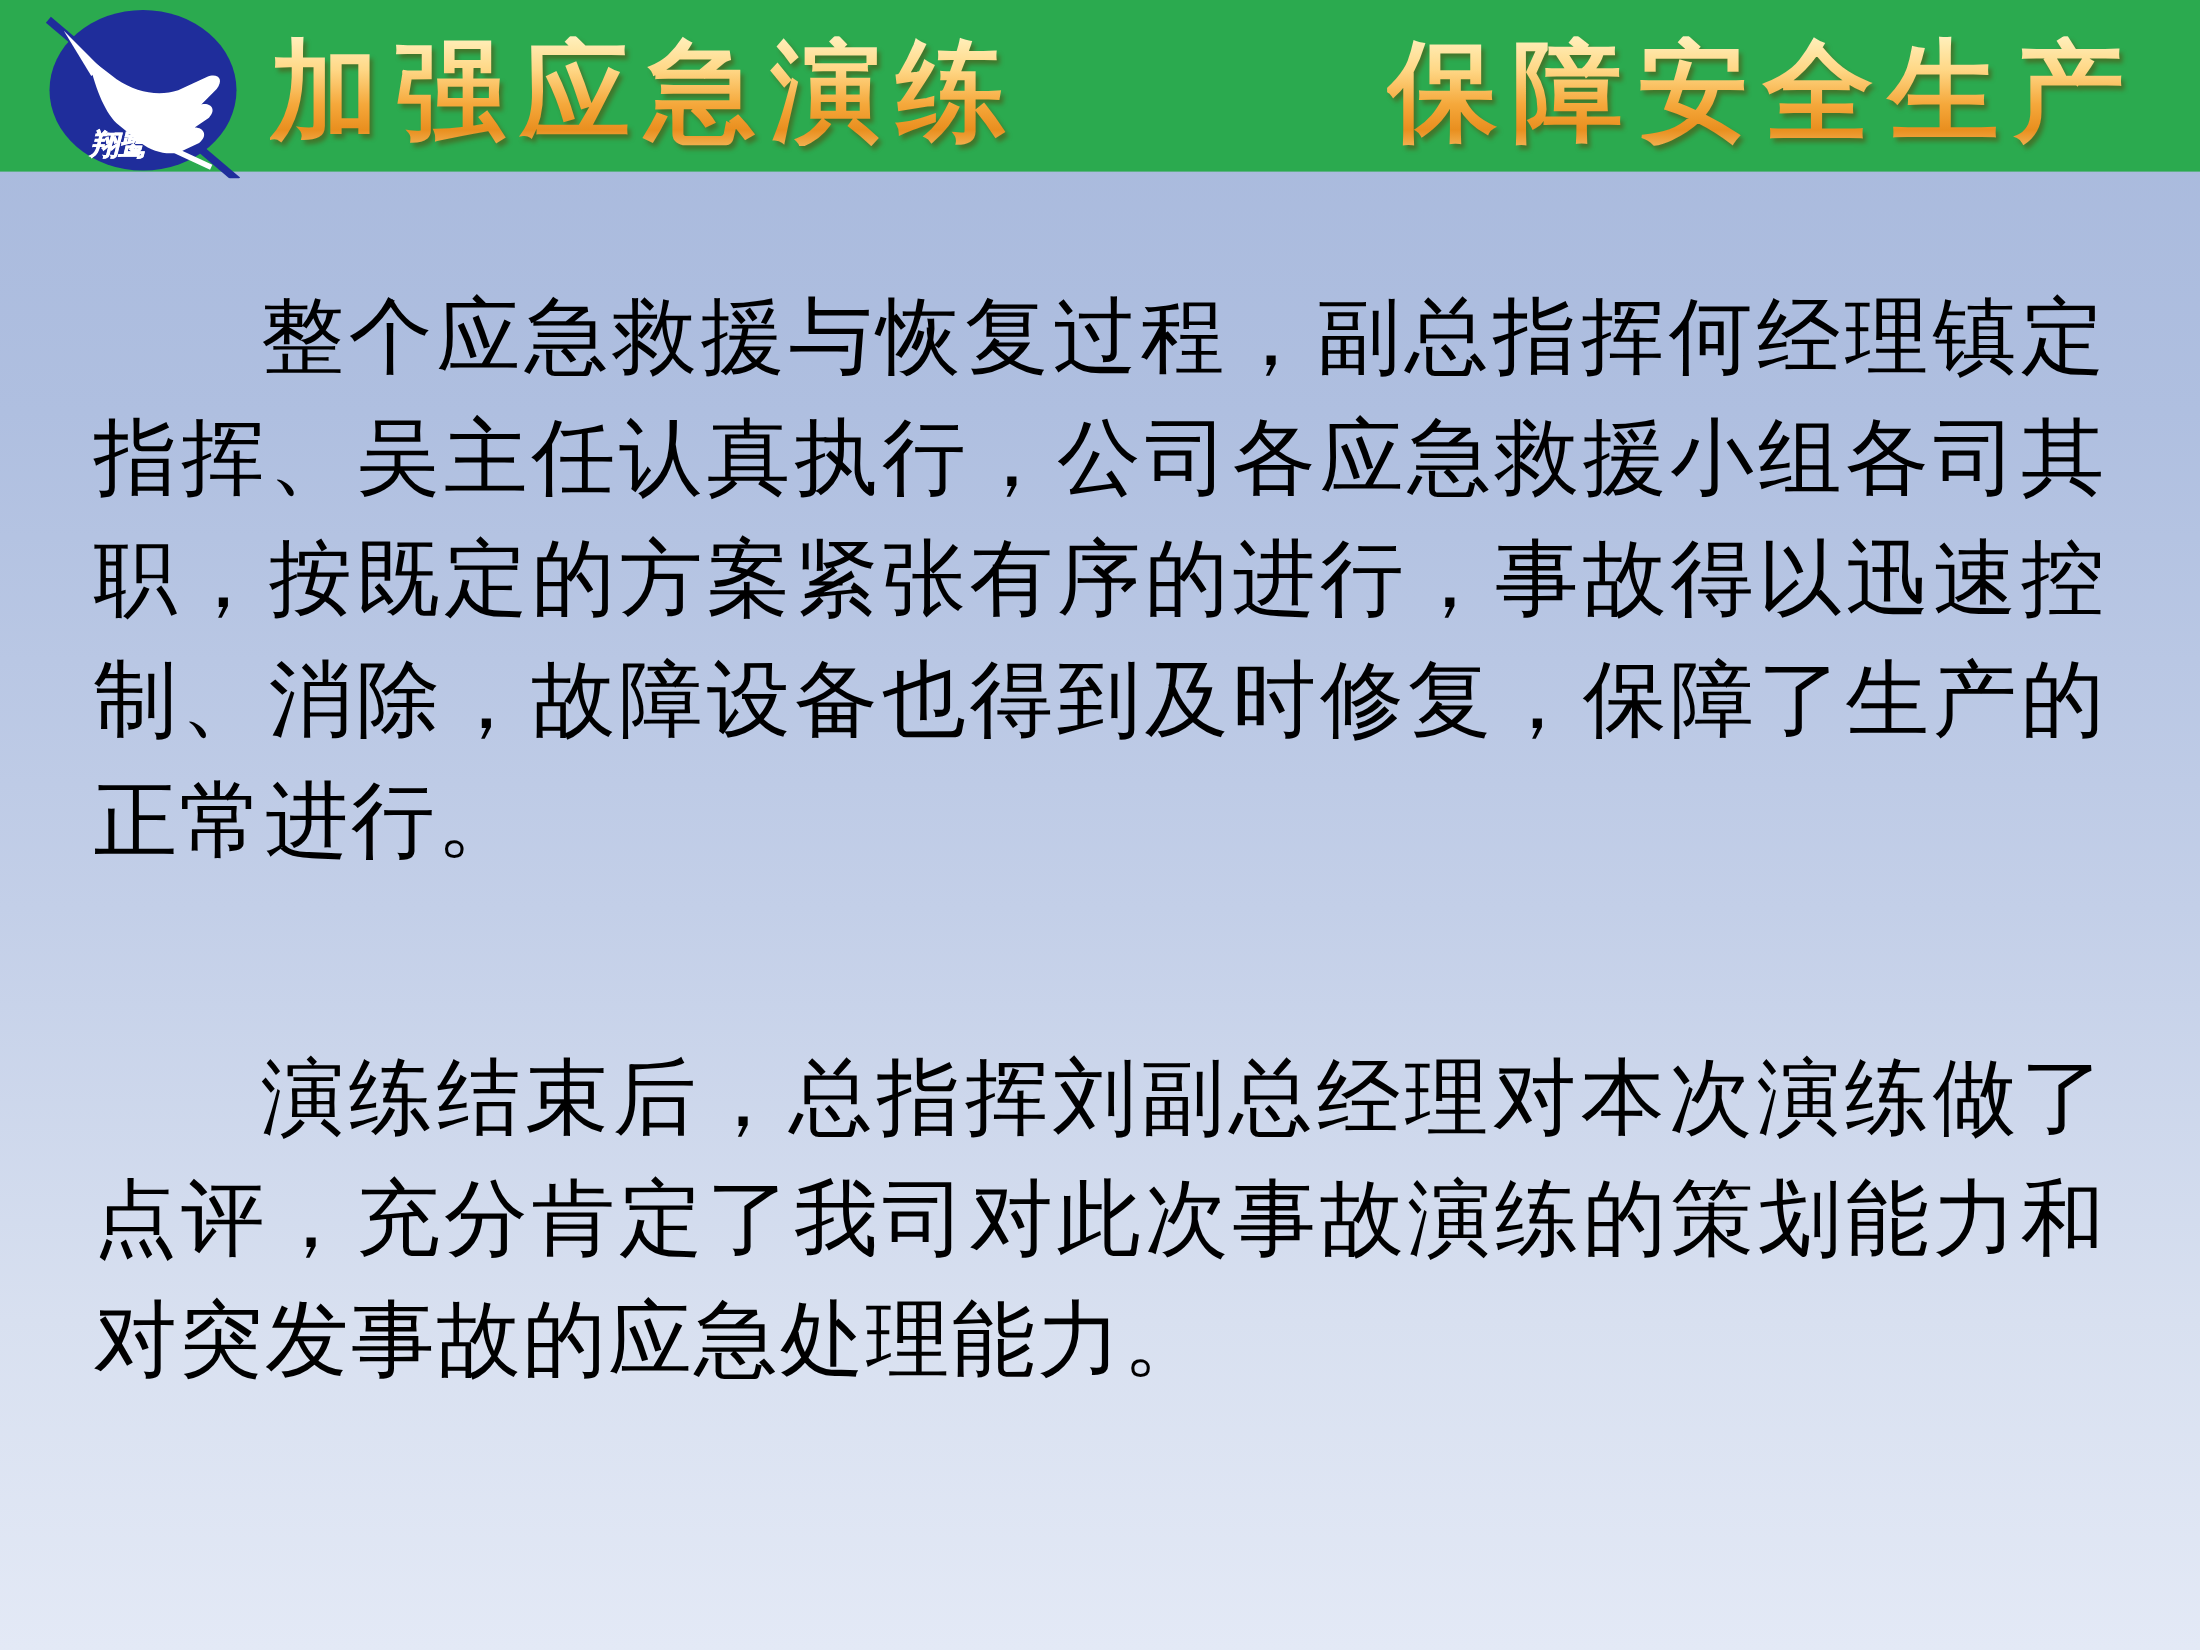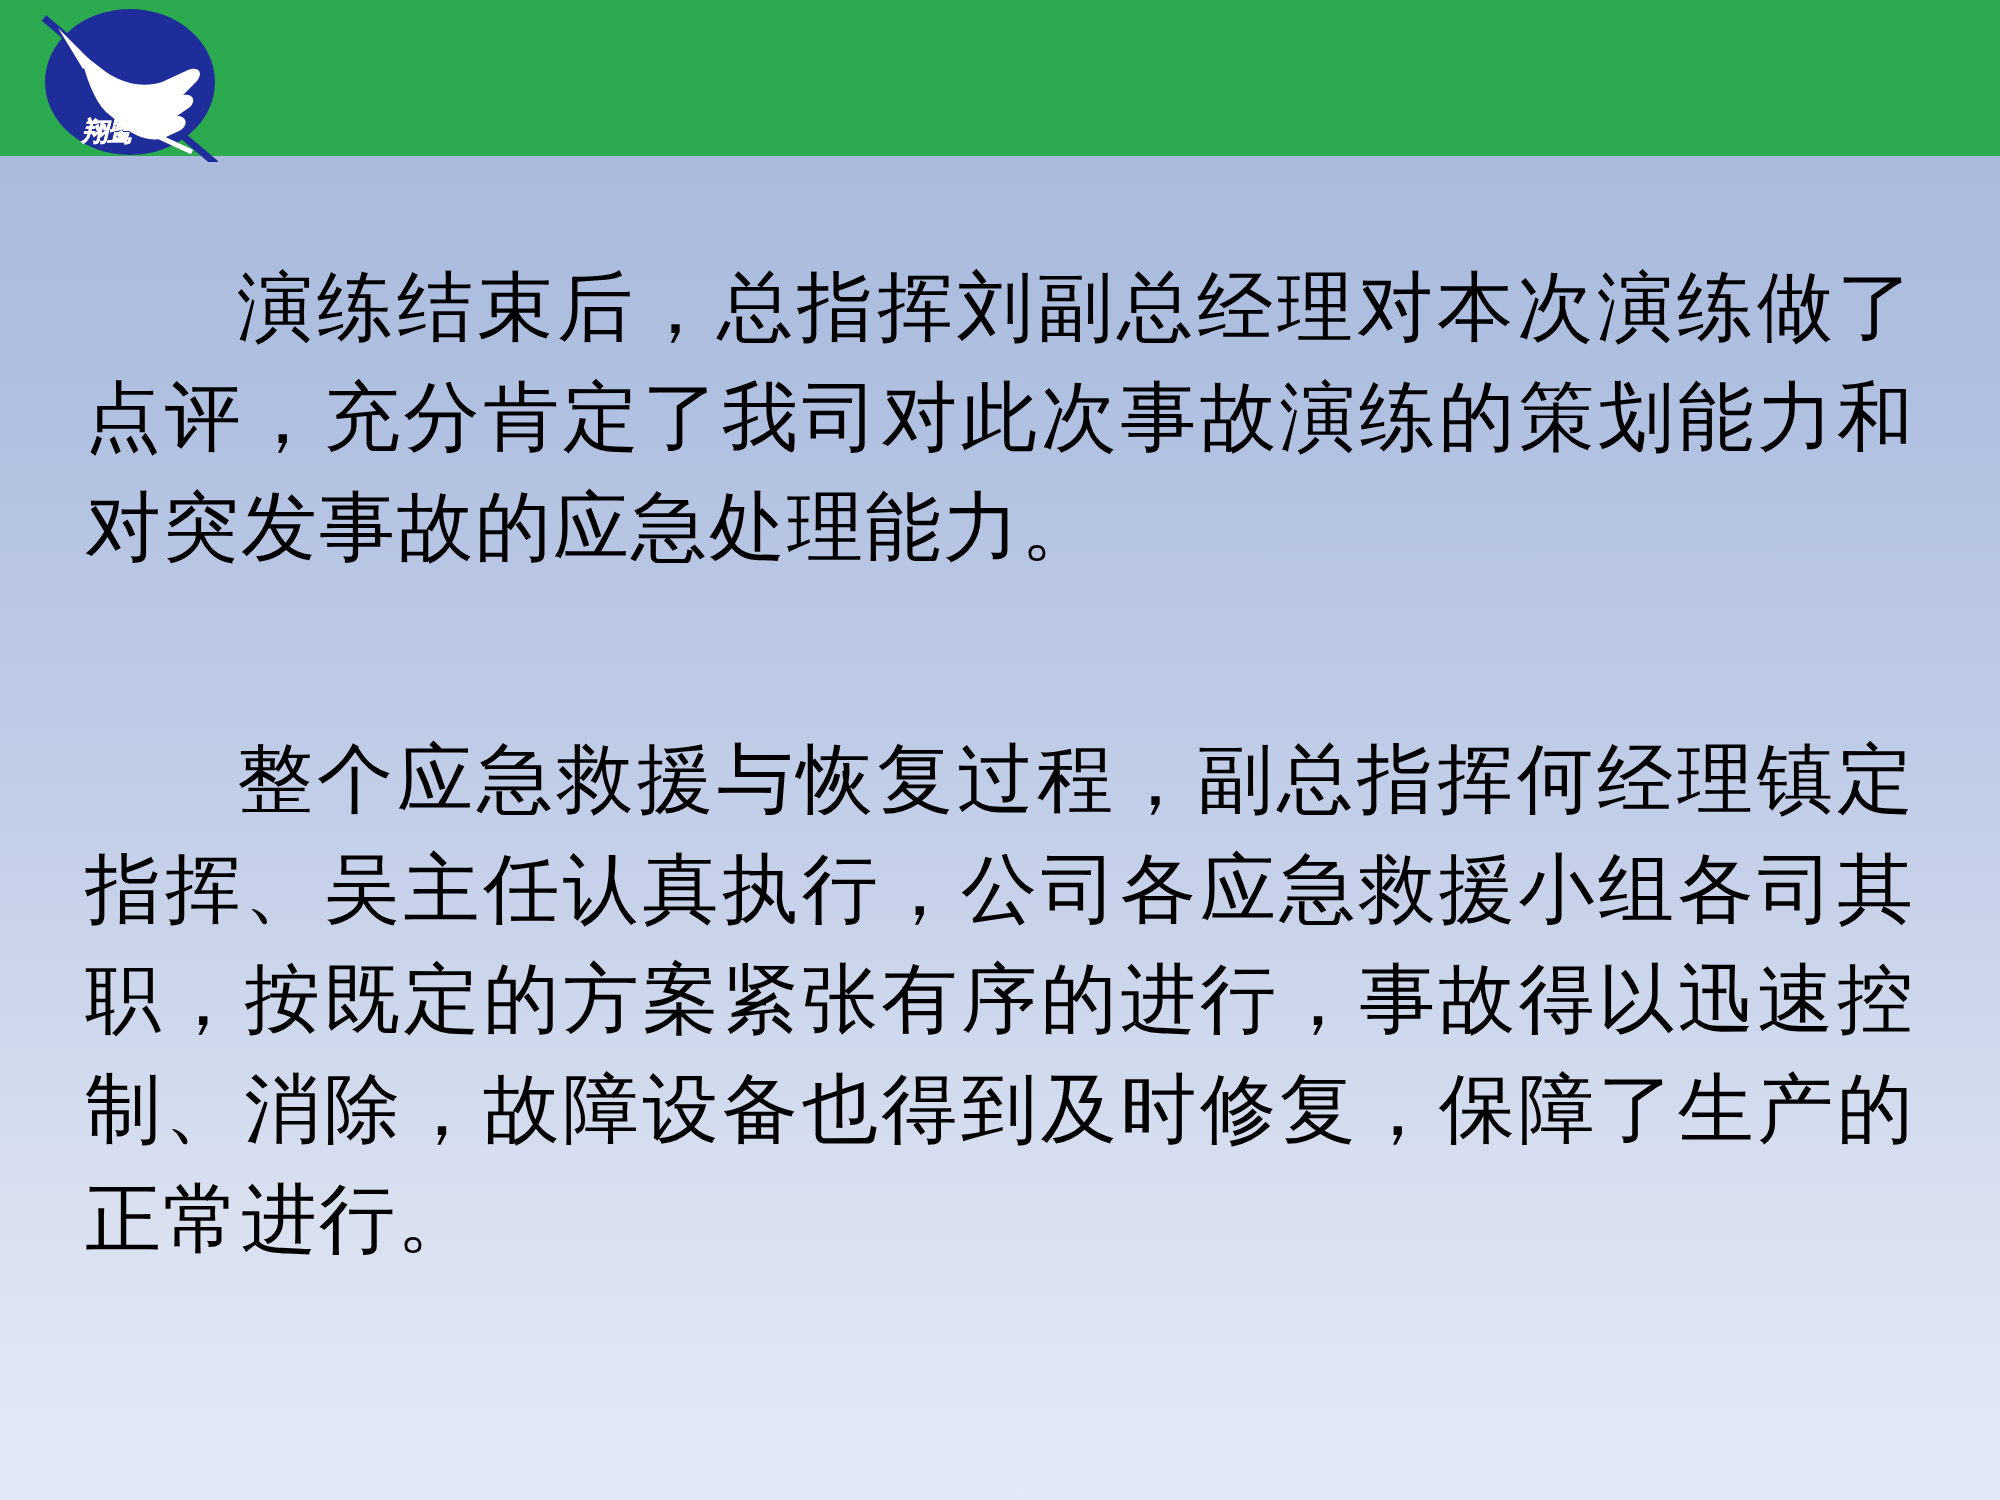--- a/index.html
+++ b/index.html
@@ -104,21 +104,25 @@
           C146,110 149,118 141,124
           L126,131
           C116,136 100,133 88,124
           L66,106
           C54,94 46,72 40,46 Z"></path>
         <path d="M100,122 L152,146" stroke="#ffffff" stroke-width="5" fill="none"></path>
       </g>
       <text x="42" y="134" class="logo-text">翔鹭</text>
     </svg>
 
+    <div class="header-title">
+      <span class="gold-text">加强应急演练</span>
+      <span class="gold-text">保障安全生产</span>
+    </div>
 
   </div>
 
   <div class="body-text">
+    <p>整个应急救援与恢复过程，副总指挥何经理镇定指挥、吴主任认真执行，公司各应急救援小组各司其职，按既定的方案紧张有序的进行，事故得以迅速控制、消除，故障设备也得到及时修复，保障了生产的正常进行。</p>
     <p>演练结束后，总指挥刘副总经理对本次演练做了点评，充分肯定了我司对此次事故演练的策划能力和对突发事故的应急处理能力。</p>
-    <p>整个应急救援与恢复过程，副总指挥何经理镇定指挥、吴主任认真执行，公司各应急救援小组各司其职，按既定的方案紧张有序的进行，事故得以迅速控制、消除，故障设备也得到及时修复，保障了生产的正常进行。</p>
   </div>
 
 </div>
 
 </body></html>

